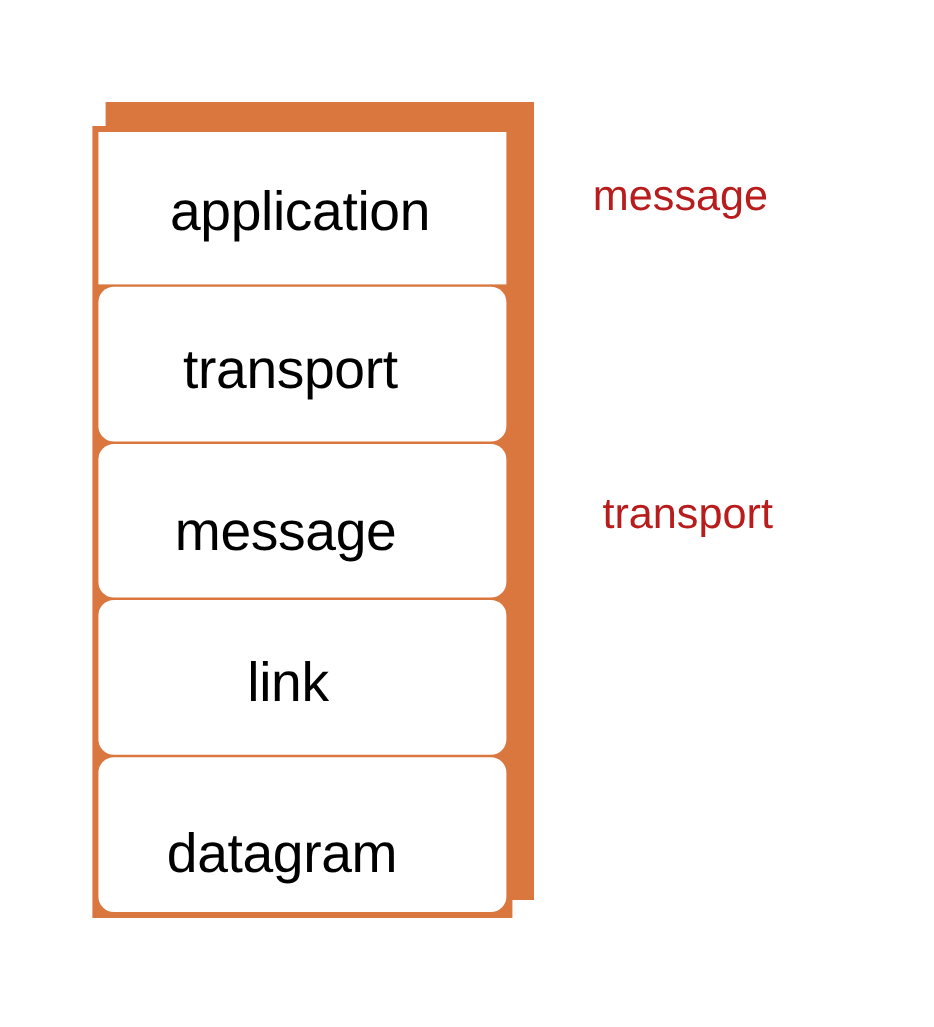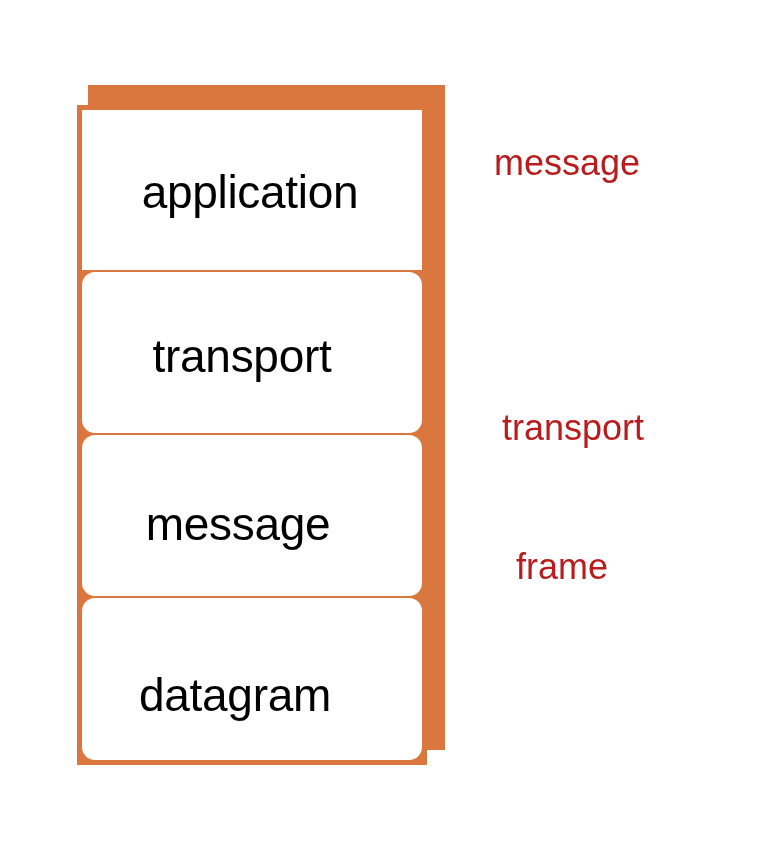--- a/index.html
+++ b/index.html
@@ -109,27 +109,29 @@
     </div>
 
     <div class="layer layer-trans" style="flex:1 1 127px;">
       <span class="layer-label">transport</span>
     </div>
 
     <div class="layer layer-net" style="flex:1 1 127px;">
       <span class="layer-label">message</span>
     </div>
 
+    <div class="layer layer-link" style="flex:1 1 127px;">
+      <span class="layer-label">link</span>
+    </div>
 
     <div class="layer layer-phys" style="flex:1 1 128px;">
       <span class="layer-label">datagram</span>
     </div>
 
   </div>
 
   <div class="pdu-label pdu-message">message</div>
 
 
   <div class="pdu-label pdu-datagram">transport</div>
 
-  <div class="pdu-label pdu-frame">frame</div>
 
 </div>
 
 </body></html>

